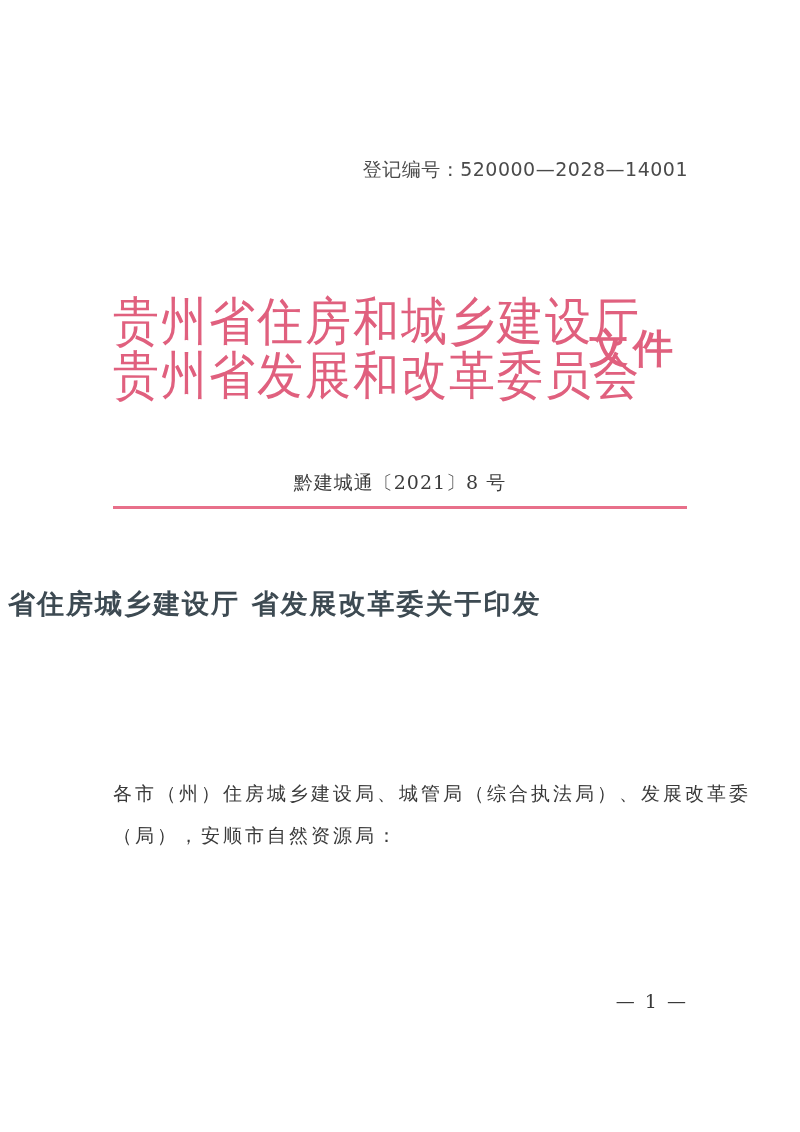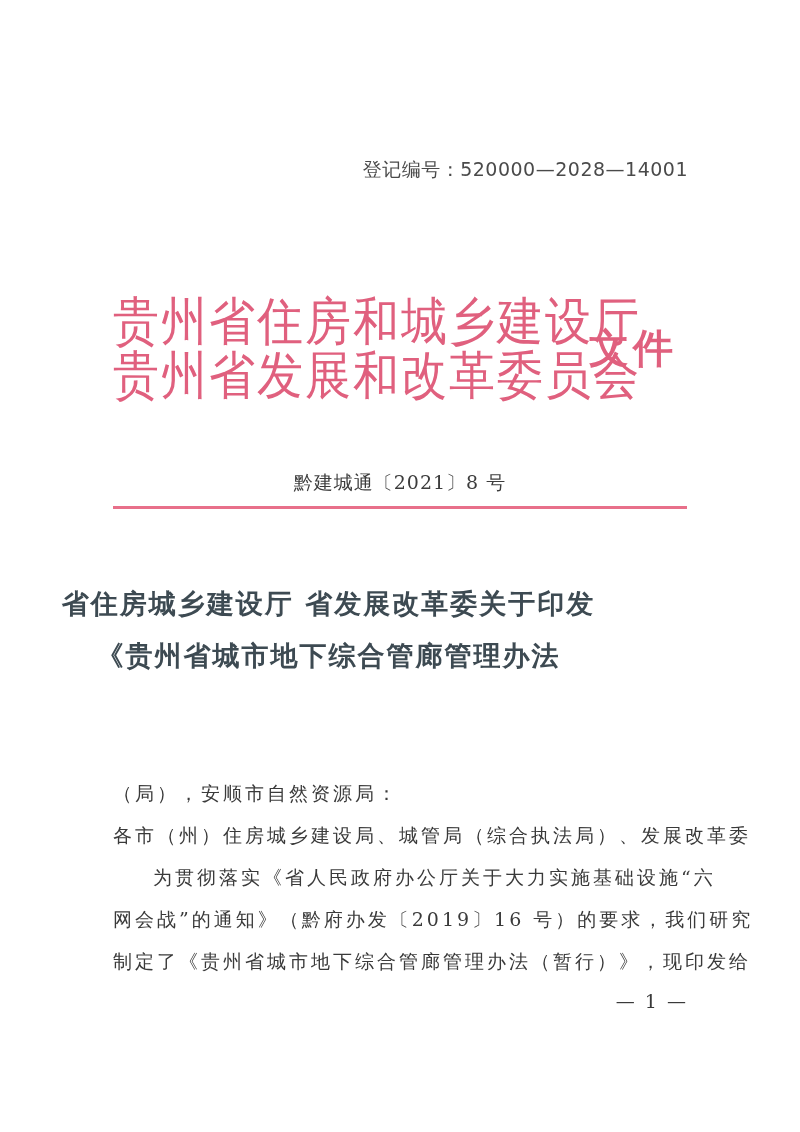--- a/index.html
+++ b/index.html
@@ -73,23 +73,23 @@
       position: absolute;
       top: 506px;
       left: 113px;
       width: 574px;
       height: 3px;
       background: #e8708a;
     }
     .title-block {
       position: absolute;
       top: 578px;
-      left: 0;
+      left: 8px;
       width: 657px;
-      text-align: center;
+      text-align: left;
     }
     .title-line {
       font-size: 27px;
       line-height: 52px;
       font-weight: bold;
       color: #3d4a52;
       letter-spacing: 2px;
       font-family: "DejaVu Serif", "Liberation Serif", serif;
       white-space: nowrap;
     }
@@ -135,28 +135,22 @@
   </div>
   <div class="issuer-suffix">文件</div>
 </div>
 
 <div class="doc-number">黔建城通〔2021〕8 号</div>
 
 <div class="red-rule"></div>
 
 <div class="title-block">
   <div class="title-line">省住房城乡建设厅 省发展改革委关于印发</div>
-  <div class="title-line">《贵州省城市地下综合管廊管理办法</div>
 </div>
 
 <div class="body-block">
   <p class="para">
+    <span class="line">各市（州）住房城乡建设局、城管局（综合执法局）、发展改革委</span>
     <span class="line">（局），安顺市自然资源局：</span>
-    <span class="line">各市（州）住房城乡建设局、城管局（综合执法局）、发展改革委</span>
-  </p>
-  <p class="para">
-    <span class="line indent">为贯彻落实《省人民政府办公厅关于大力实施基础设施“六</span>
-    <span class="line">网会战”的通知》（黔府办发〔2019〕16 号）的要求，我们研究</span>
-    <span class="line">制定了《贵州省城市地下综合管廊管理办法（暂行）》，现印发给</span>
   </p>
 </div>
 
 <div class="page-number">— 1 —</div>
 
 </body></html>

